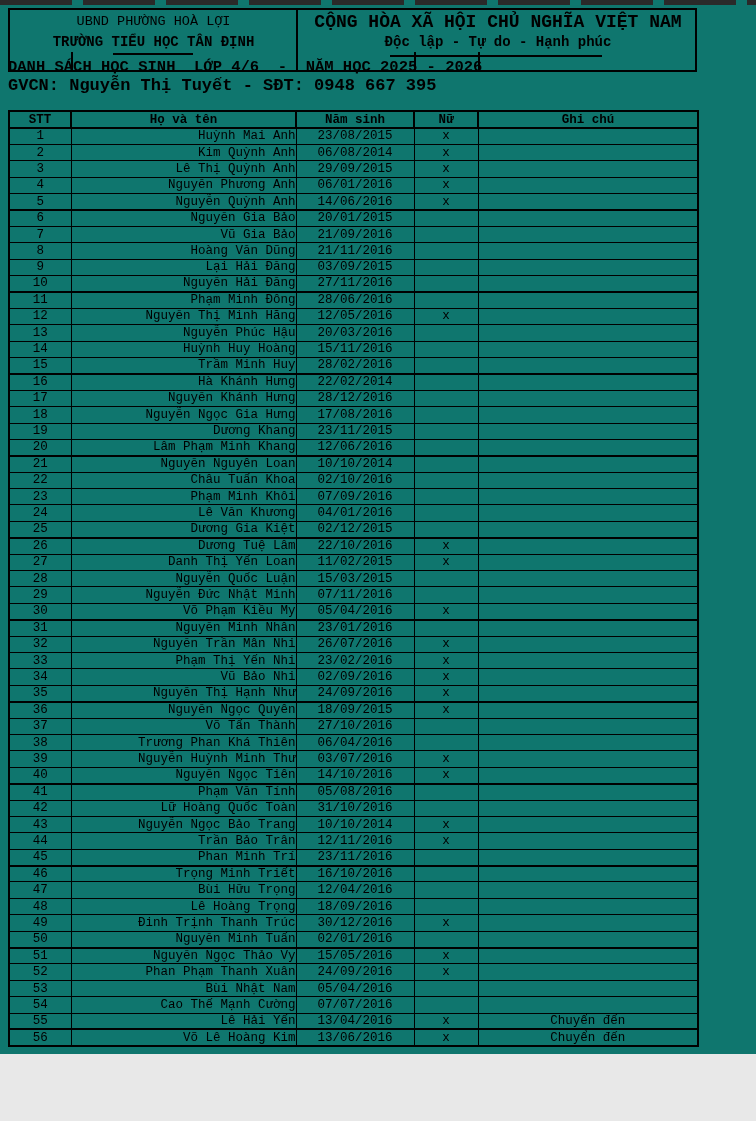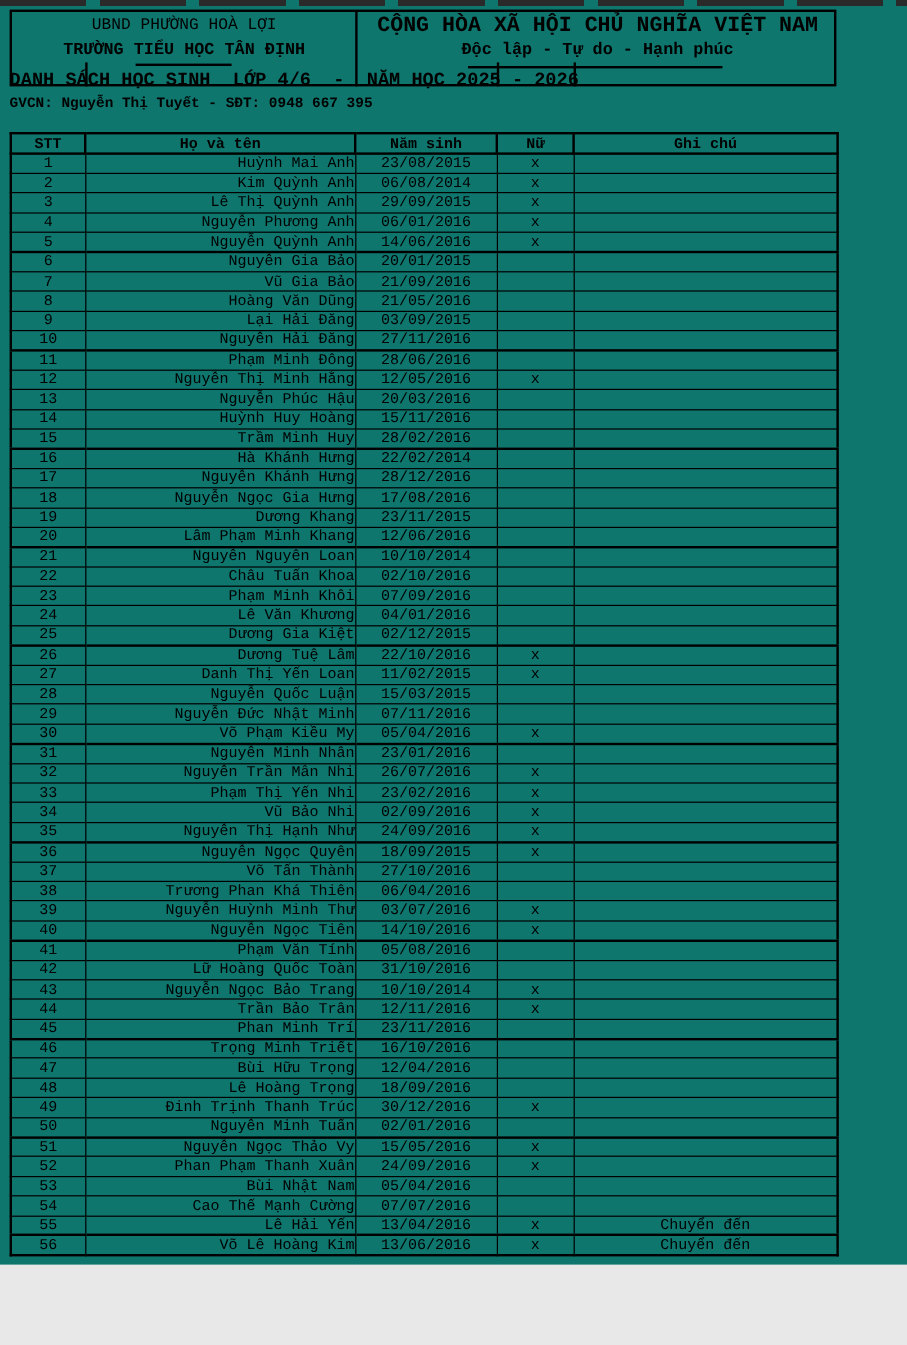--- a/index.html
+++ b/index.html
@@ -48,21 +48,21 @@
   .stub-c { left: 404px; }
   .stub-d { left: 468px; }
   
   .title-block {
     position: absolute;
     left: 8px; top: 58px;
     width: 689px;
     text-align: left;
   }
   .title-line1 { font-weight: bold; font-size: 15.5px; line-height: 19px; white-space: pre; }
-  .title-line2 { font-weight: bold; font-size: 12px; line-height: 18px; }
+  .title-line2 { font-weight: bold; font-size: 17px; line-height: 18px; }
   
   .tbl-wrap { position: absolute; left: 8px; top: 110px; }
   table.tbl {
     border-collapse: collapse;
     table-layout: fixed;
     width: 689px;
     border: 2px solid #000;
   }
   .tbl th {
     border: 2px solid #000;
@@ -184,21 +184,21 @@
           <tr>
             <td class="c-stt">7</td>
             <td class="c-name">Vũ Gia Bảo</td>
             <td class="c-dob">21/09/2016</td>
             <td class="c-x"></td>
             <td class="c-note"></td>
           </tr>
           <tr>
             <td class="c-stt">8</td>
             <td class="c-name">Hoàng Văn Dũng</td>
-            <td class="c-dob">21/05/2016</td>
+            <td class="c-dob">21/11/2016</td>
             <td class="c-x"></td>
             <td class="c-note"></td>
           </tr>
           <tr>
             <td class="c-stt">9</td>
             <td class="c-name">Lại Hải Đăng</td>
             <td class="c-dob">03/09/2015</td>
             <td class="c-x"></td>
             <td class="c-note"></td>
           </tr>

